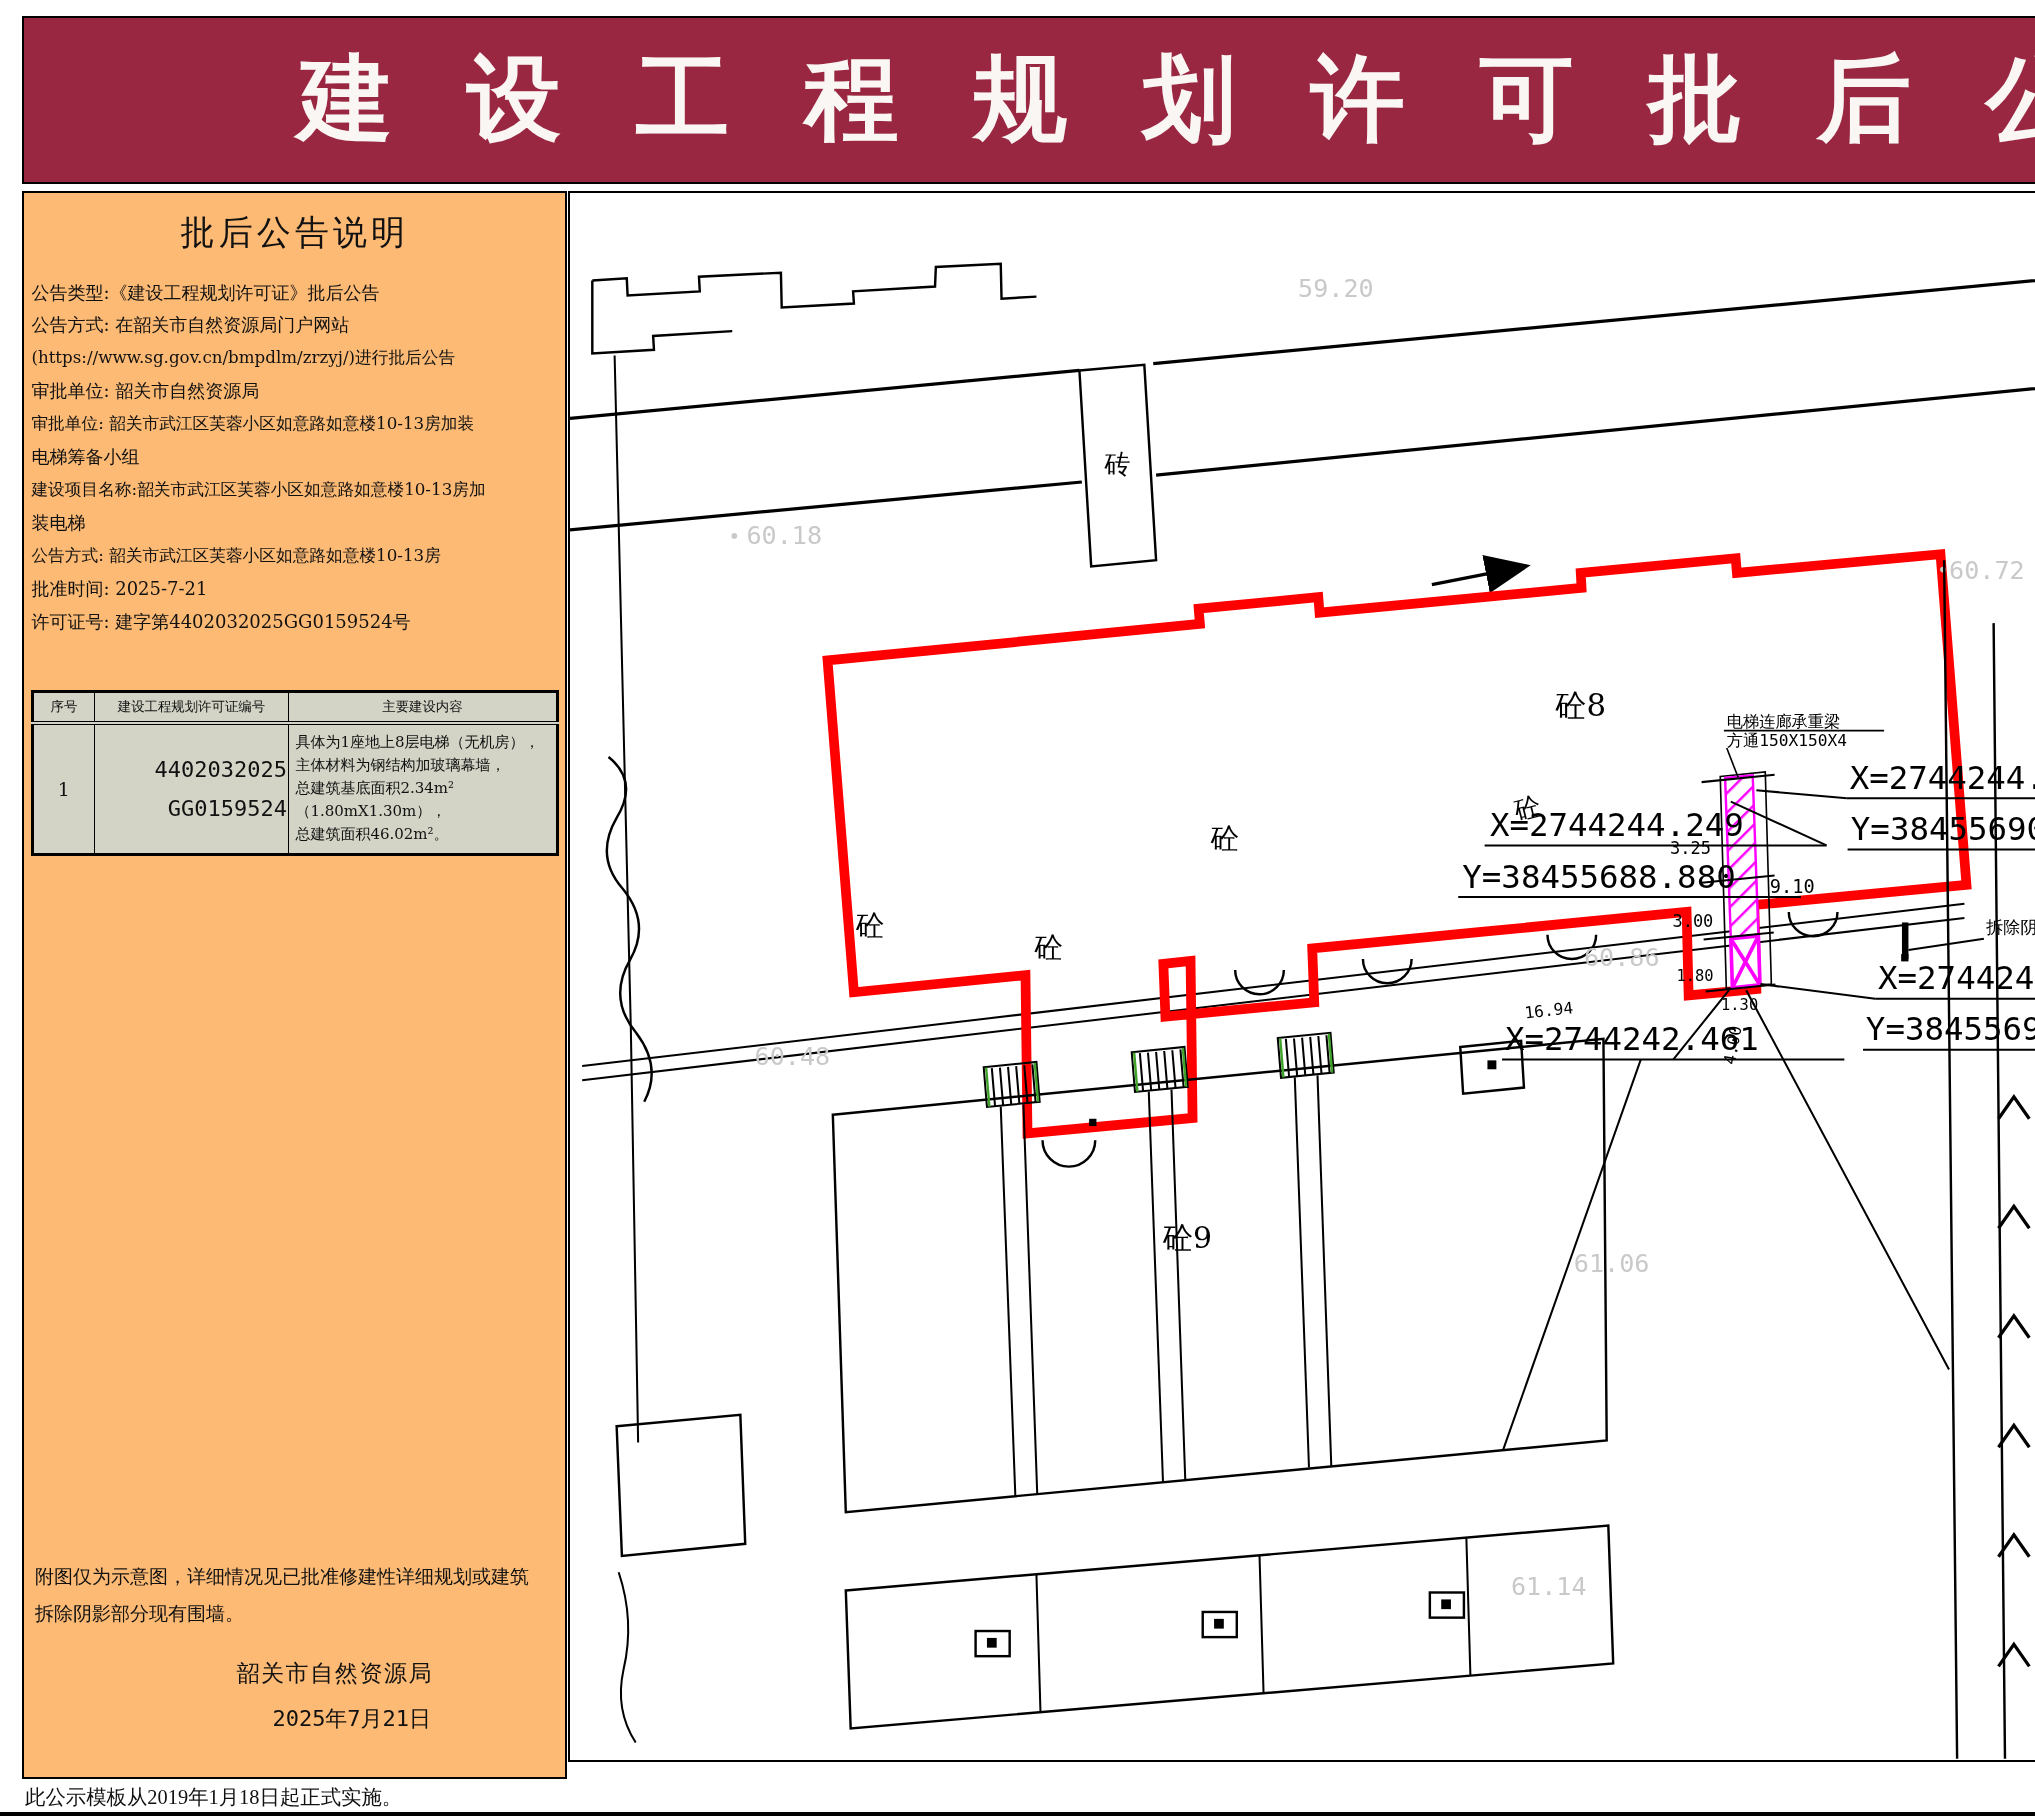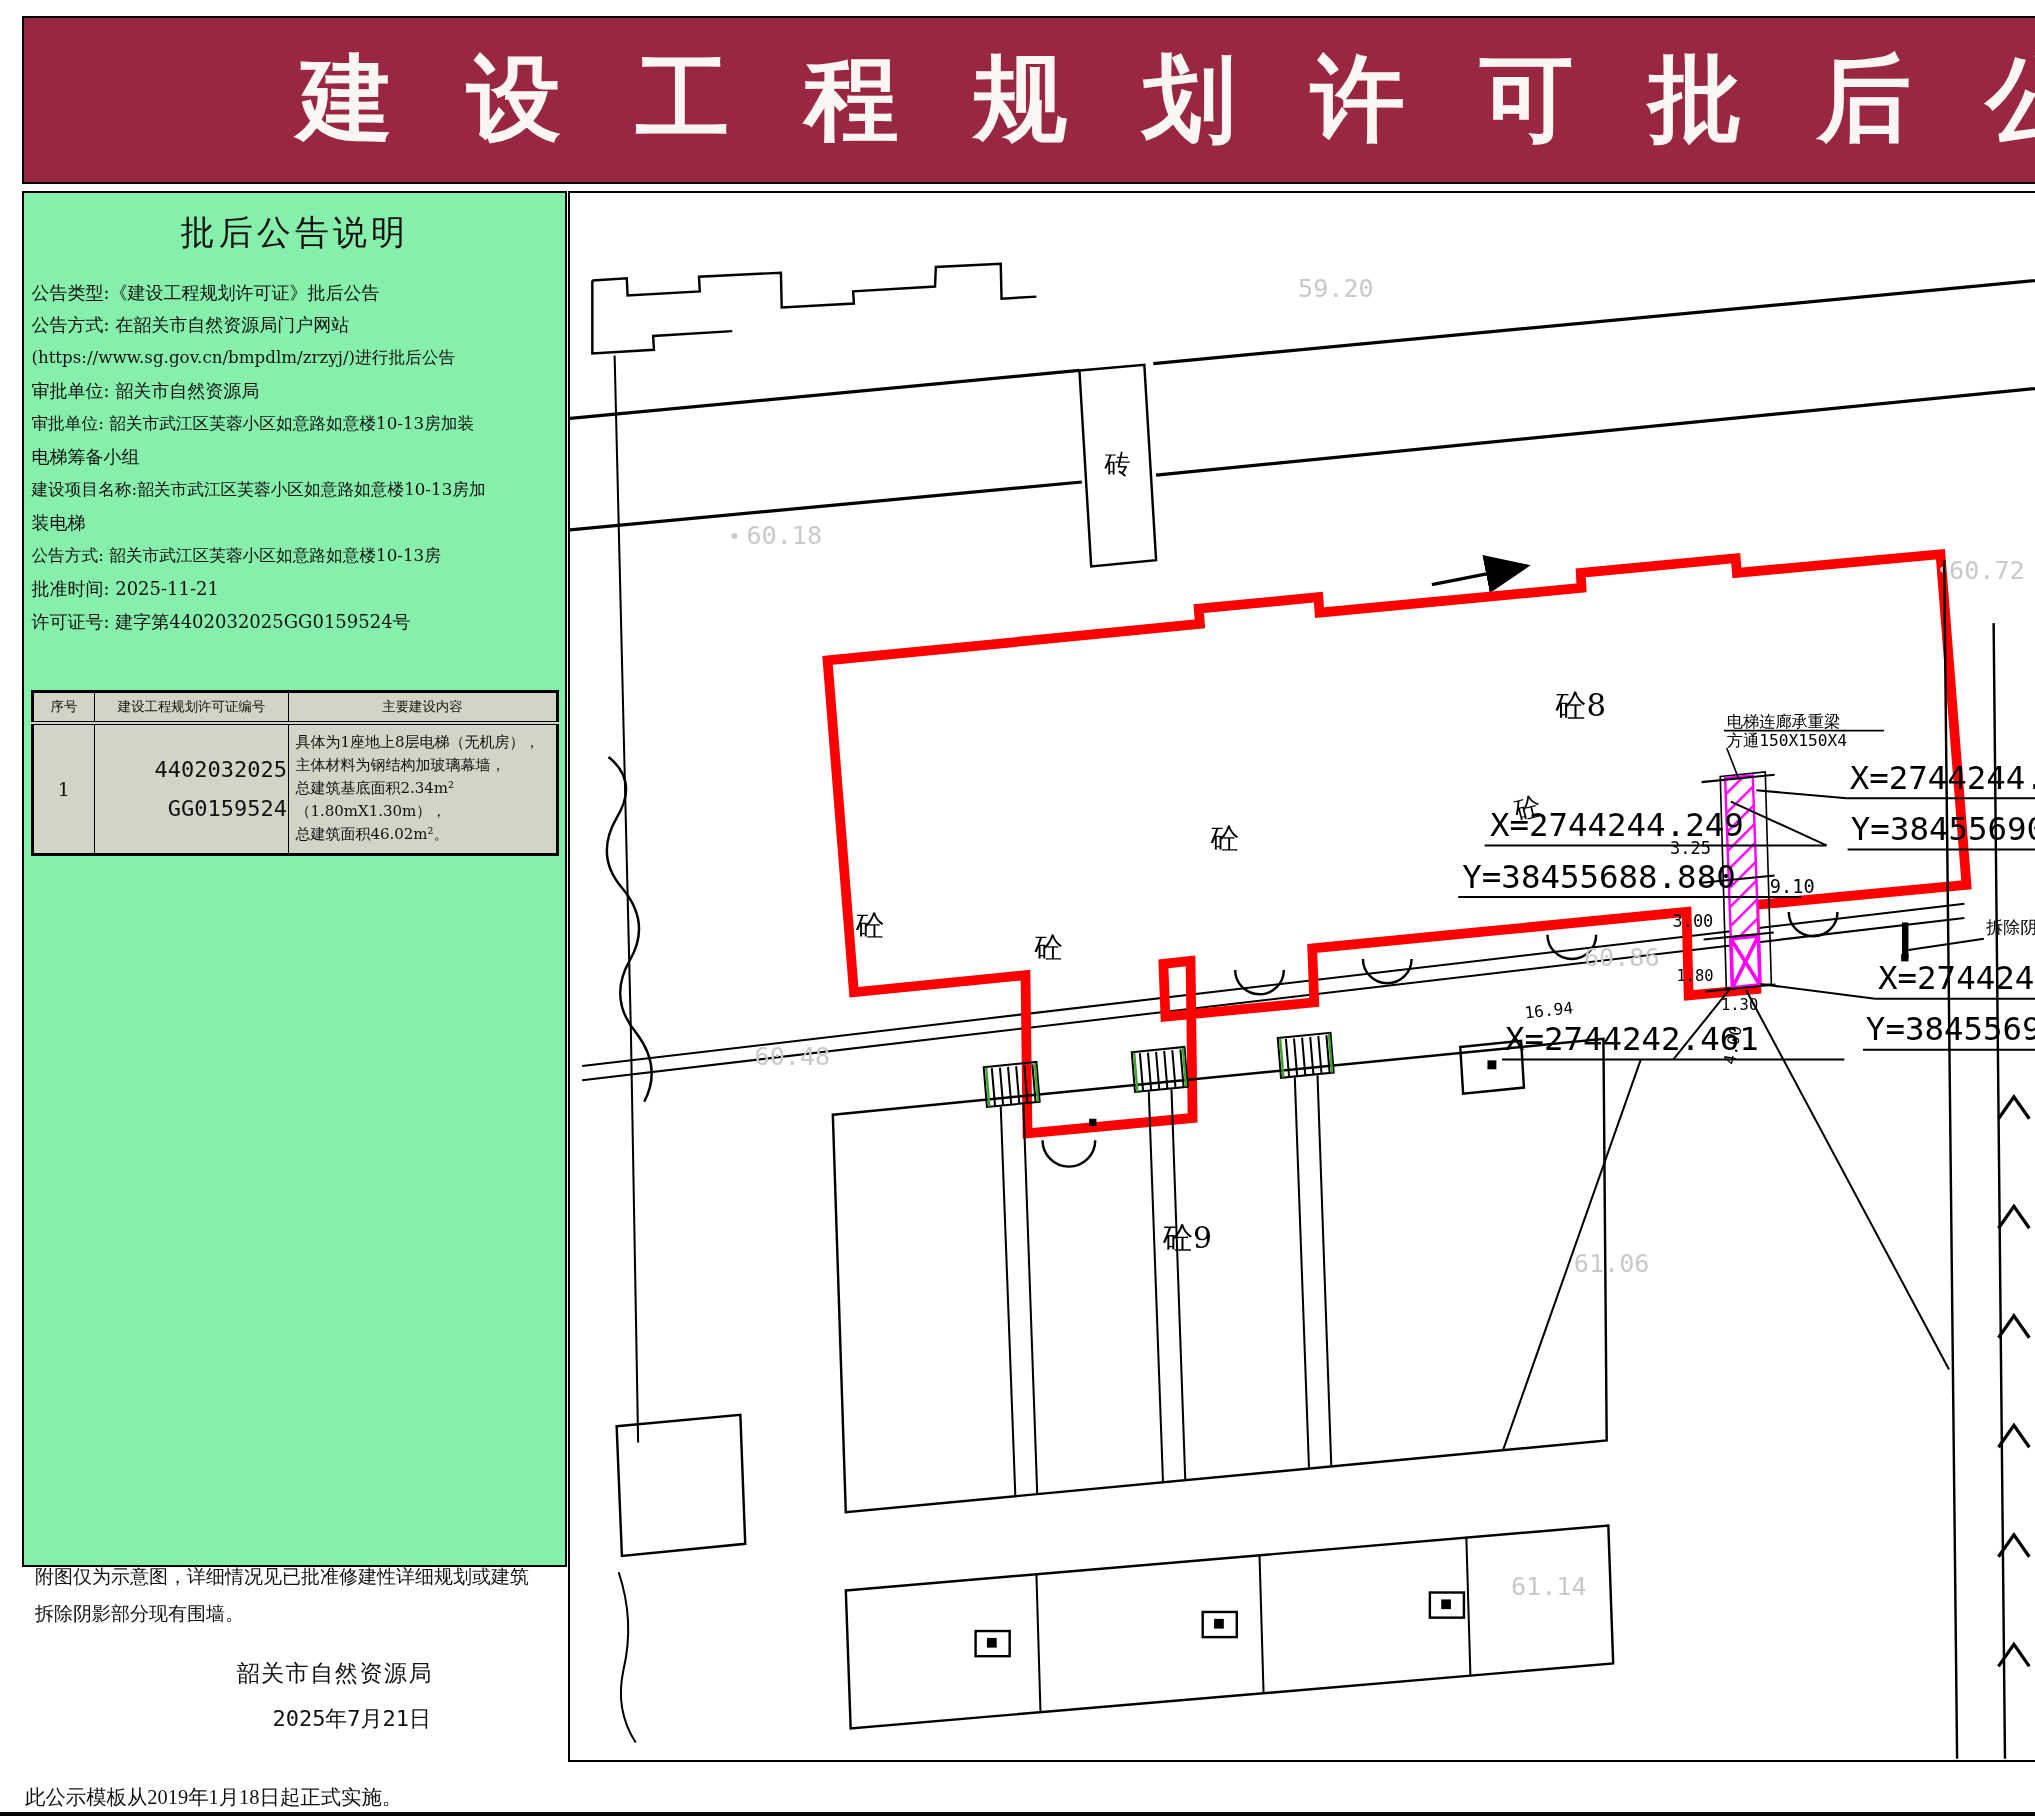--- a/index.html
+++ b/index.html
@@ -4,21 +4,21 @@
 <style>
   html,body{margin:0;padding:0;background:#888;}
   #page{position:relative;width:2567px;height:1817px;background:#FFFFFF;overflow:hidden;
         font-family:"DejaVu Serif","Liberation Serif",serif;color:#111;}
   
   .banner{position:absolute;left:22.4px;top:15.5px;width:2523px;height:168px;background:#9A2742;
           border:2.8px solid #000;box-sizing:border-box;display:flex;align-items:center;justify-content:center;}
   .banner-title{color:#FAF6F3;font-size:94px;font-weight:bold;letter-spacing:21px;white-space:nowrap;
                 font-family:"DejaVu Serif",serif;}
   
-  .lpanel{position:absolute;left:22.4px;top:191px;width:545px;height:1376px;background:#86efac;
+  .lpanel{position:absolute;left:22.4px;top:191px;width:545px;height:1588px;background:#fdba74;
           border:2.8px solid #000;box-sizing:border-box;}
   .lp-title{position:absolute;top:17px;left:0;width:100%;text-align:center;font-size:34px;letter-spacing:4.1px;}
   .lp-line{position:absolute;left:7px;font-size:18px;white-space:nowrap;}
   .lp-line.tight{font-size:16.7px;}
   .lp-table{position:absolute;left:6.5px;top:497px;width:528px;border-collapse:collapse;
             border:3.7px solid #000;background:#D3D4C6;}
   .lp-table th{border:1.6px solid #000;border-bottom:4.9px double #000;font-weight:normal;font-size:13.4px;padding:4.9px 1.6px;}
   .lp-table td{border:1.6px solid #000;vertical-align:middle;}
   td.cell-no{width:61px;text-align:center;font-size:19px;}
   td.cell-permit{width:195px;text-align:right;font-size:22px;line-height:39px;font-family:"DejaVu Sans Mono",monospace;}
@@ -47,21 +47,21 @@
     <div class="lp-title">批后公告说明</div>
     <div class="lp-line" style="top:88px">公告类型:《建设工程规划许可证》批后公告</div>
     <div class="lp-line" style="top:120px">公告方式: 在韶关市自然资源局门户网站</div>
     <div class="lp-line tight" style="top:153px">(https://www.sg.gov.cn/bmpdlm/zrzyj/)进行批后公告</div>
     <div class="lp-line" style="top:186px">审批单位: 韶关市自然资源局</div>
     <div class="lp-line tight" style="top:219px">审批单位: 韶关市武江区芙蓉小区如意路如意楼10-13房加装</div>
     <div class="lp-line" style="top:252px">电梯筹备小组</div>
     <div class="lp-line tight" style="top:285px">建设项目名称:韶关市武江区芙蓉小区如意路如意楼10-13房加</div>
     <div class="lp-line" style="top:318px">装电梯</div>
     <div class="lp-line tight" style="top:351px">公告方式: 韶关市武江区芙蓉小区如意路如意楼10-13房</div>
-    <div class="lp-line" style="top:384px">批准时间: 2025-11-21</div>
+    <div class="lp-line" style="top:384px">批准时间: 2025-7-21</div>
     <div class="lp-line" style="top:417px">许可证号: 建字第4402032025GG0159524号</div>
 
     <table class="lp-table">
       <tbody>
           <tr>
         <th>序号</th>
         <th>建设工程规划许可证编号</th>
         <th>主要建设内容</th>
       </tr>
       <tr>

